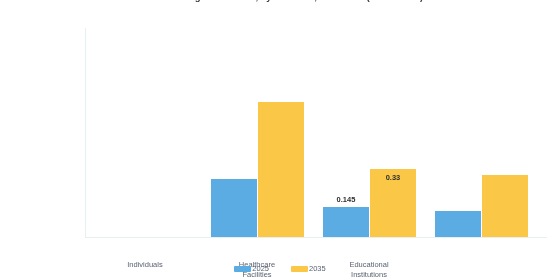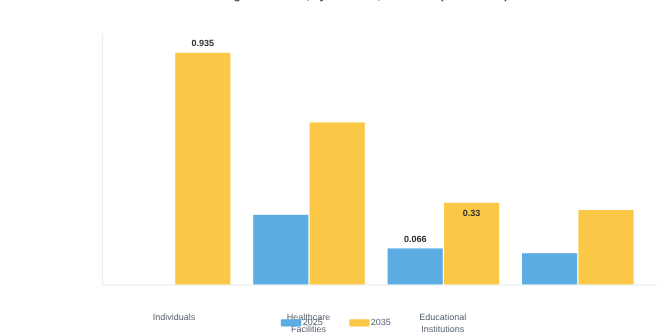--- a/index.html
+++ b/index.html
@@ -143,41 +143,37 @@
 <div id="chart-root">
 
   <div id="chart-title">Smart Hearing Aids Market, by End User, 2025-2035 (USD Billion)</div>
 
   <div id="plot-area">
 
     <div id="y-axis-line"></div>
     <div id="x-axis-line"></div>
 
     <div class="bar-group" style="left:14px; width:93px;">
-      <div class="bar series-2035" style="height: 193.175px;">
-        <div class="bar-fill" style="background: rgb(250, 200, 70);"></div>
-        <div class="bar-label" style="bottom: 197.175px;">0.935</div>
-      </div>
     </div>
 
     <div class="bar-group" style="left:126px; width:93px;">
       <div class="bar series-2025" style="height: 57.8491px;">
         <div class="bar-fill" style="background: rgb(91, 172, 227);"></div>
         <div class="bar-label" style="bottom: 61.8491px;"></div>
       </div>
       <div class="bar series-2035" style="height: 135.325px;">
         <div class="bar-fill" style="background: rgb(250, 200, 70);"></div>
         <div class="bar-label" style="bottom: 139.325px;"></div>
       </div>
     </div>
 
     <div class="bar-group" style="left:238px; width:93px;">
       <div class="bar series-2025" style="height: 29.9575px;">
         <div class="bar-fill" style="background: rgb(91, 172, 227);"></div>
-        <div class="bar-label" style="bottom: 33.9575px;">0.066</div>
+        <div class="bar-label" style="bottom: 33.9575px;">0.145</div>
       </div>
       <div class="bar series-2035" style="height: 68.1792px;">
         <div class="bar-fill" style="background: rgb(250, 200, 70);"></div>
         <div class="bar-label" style="bottom: 56px;">0.33</div>
       </div>
     </div>
 
     <div class="bar-group" style="left:350px; width:93px;">
       <div class="bar series-2025" style="height: 25.8255px;">
         <div class="bar-fill" style="background: rgb(91, 172, 227);"></div>

